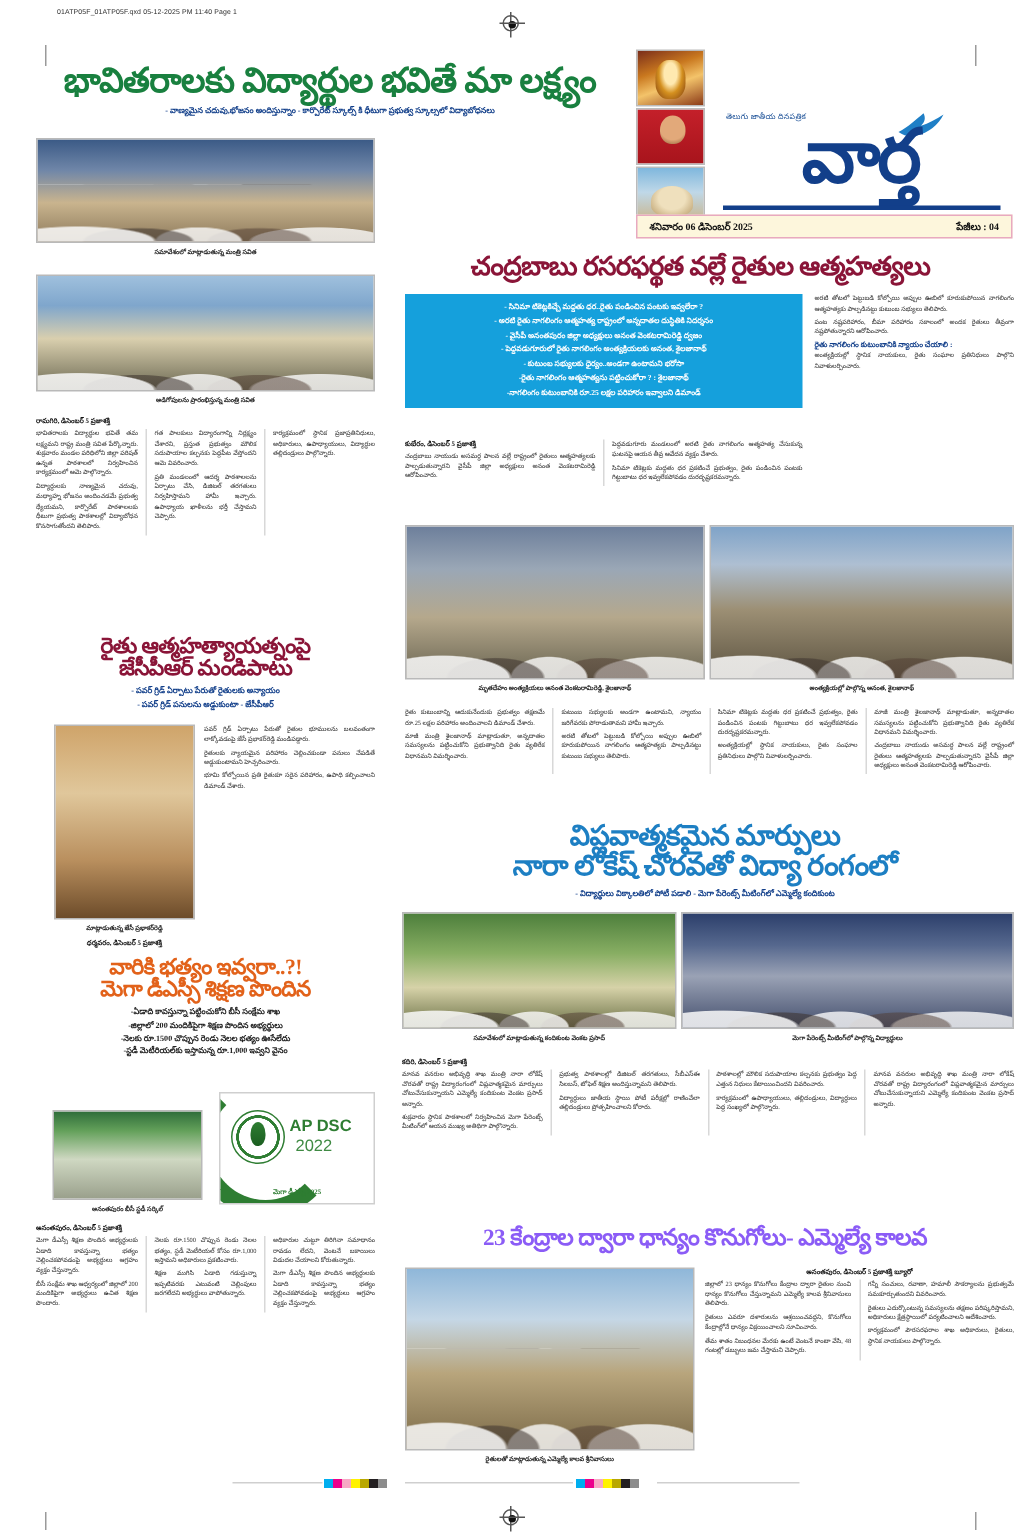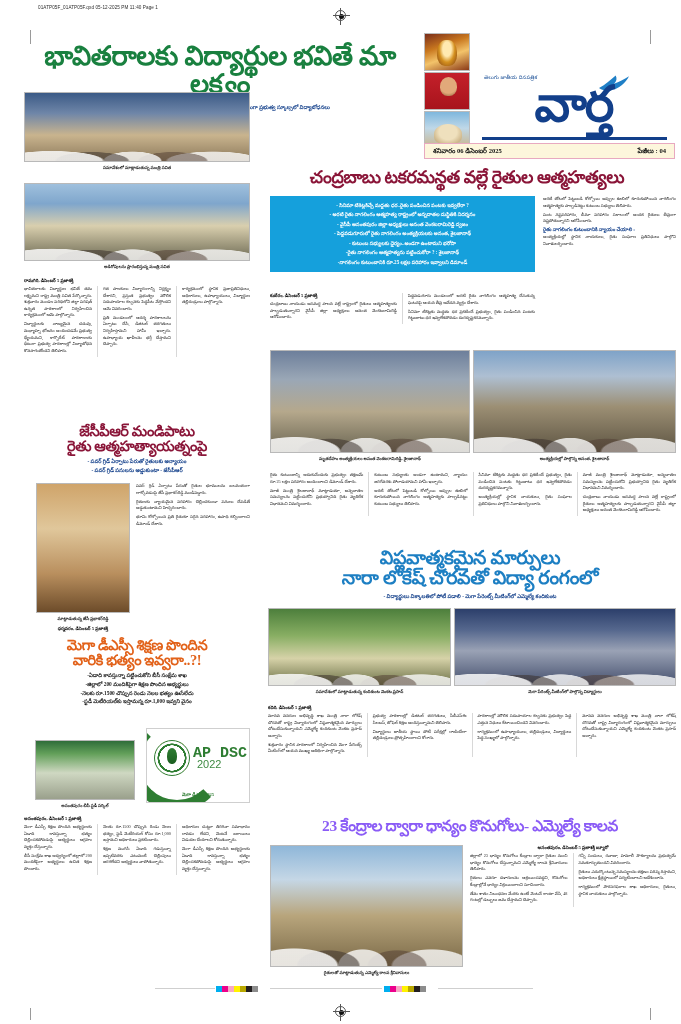--- a/index.html
+++ b/index.html
@@ -162,22 +162,22 @@
     position:absolute; left:7px; top:11px; width:36px; height:36px; border-radius:50%;
     background:radial-gradient(circle,#fff 0 52%,#2e7d32 53% 60%,#fff 61% 72%,#f0a830 73% 80%,#fff 81%);
     border:1px solid #2e7d32;
   }
   .dsc-emblem::after{
     content:""; position:absolute; left:50%; top:22%; margin-left:-5px;
     width:10px; height:16px; border-radius:50% 50% 45% 45%;
     background:linear-gradient(180deg,#2e7d32,#1b5e20);
   }
   .dsc-title{
-    position:absolute; left:46px; top:16px; font-size:15px; font-weight:bold;
-    color:#2e7d32; font-family:Liberation Mono, monospace;
+    position:absolute; left:46px; top:16px; font-size:11px; font-weight:bold;
+    color:#2e7d32; font-family:Liberation Sans, sans-serif;
   }
   .dsc-year{
     position:absolute; left:50px; top:29px; font-size:11px; color:#3f8a43;
     font-family:"Liberation Sans", sans-serif;
   }
   .dsc-foot{
     position:absolute; left:0; right:0; bottom:4px; text-align:center;
     font-size:4.6px; font-weight:bold; color:#2e7d32;
     font-family:"Liberation Serif", serif;
   }
@@ -214,21 +214,21 @@
       <div class="mast-logo">వార్త</div>
       <div class="mast-underline"></div>
     </div>
     <div class="mast-dateline">
       <span>శనివారం  06  డిసెంబర్ 2025</span>
       <span>పేజీలు : 04</span>
     </div>
   </div>
 
   <div style="position:absolute;left:22px;top:42px;width:396px;">
-    <div class="hl hl-green" style="font-size:27px;">భావితరాలకు విద్యార్థుల భవితే మా లక్ష్యం</div>
+    <div class="hl hl-green" style="font-size:23px;">భావితరాలకు విద్యార్థుల భవితే మా లక్ష్యం</div>
     <div class="sub" style="margin-top:4px;">- వాణ్యమైన చదువు,భోజనం అందిస్తున్నాం   - కార్పొరేట్ స్కూల్స్ కి ధీటుగా ప్రభుత్వ స్కూల్సలో విద్యాబోధనలు</div>
   </div>
   <div class="photo ph-stage ph-figs" style="position:absolute;left:24px;top:92px;width:226px;height:70px;"></div>
   <div class="caption" style="position:absolute;left:24px;top:163px;width:226px;">సమావేశంలో మాట్లాడుతున్న మంత్రి సవిత</div>
 
   <div class="photo ph-ribbon ph-figs" style="position:absolute;left:24px;top:183px;width:226px;height:78px;"></div>
   <div class="caption" style="position:absolute;left:24px;top:262px;width:226px;">అడిగోపులను ప్రారంభిస్తున్న మంత్రి సవిత</div>
 
   <div style="position:absolute;left:160px;top:185px;width:90px;"></div>
 
@@ -245,21 +245,21 @@
         <p>ప్రతి మండలంలో ఆదర్శ పాఠశాలలను ఏర్పాటు చేసి, డిజిటల్ తరగతులు నిర్వహిస్తామని హామీ ఇచ్చారు. ఉపాధ్యాయ ఖాళీలను భర్తీ చేస్తామని చెప్పారు.</p>
       </div>
       <div class="rule-v"></div>
       <div class="col bodytext">
         <p>కార్యక్రమంలో స్థానిక ప్రజాప్రతినిధులు, అధికారులు, ఉపాధ్యాయులు, విద్యార్థుల తల్లిదండ్రులు పాల్గొన్నారు.</p>
       </div>
     </div>
   </div>
 
   <div style="position:absolute;left:258px;top:168px;width:418px;">
-    <div class="hl hl-maroon" style="font-size:17.5px;">చంద్రబాబు టకరమన్థత వల్లే రైతుల ఆత్మహత్యలు</div>
+    <div class="hl hl-maroon" style="font-size:17.5px;">చంద్రబాబు రసరఫర్థత వల్లే రైతుల ఆత్మహత్యలు</div>
   </div>
 
   <div class="bulletbox" style="position:absolute;left:270px;top:196px;width:265px;">
     <div>- సినిమా టికెట్లకిచ్చే మద్దతు ధర..రైతు పండించిన పంటకు ఇవ్వలేరా ?</div>
     <div>- అరటి రైతు నాగలింగం ఆత్మహత్య రాష్ట్రంలో అన్నదాతల దుస్థితికి నిదర్శనం</div>
     <div>- వైసీపీ అనంతపురం జిల్లా అధ్యక్షులు అనంత వెంకటరామిరెడ్డి ద్వజం</div>
     <div>- పెద్దవడుగూరులో రైతు నాగలింగం అంత్యక్రియలకు అనంత, శైలజానాథ్</div>
     <div>- కుటుంబ సభ్యులకు ధైర్యం..అండగా ఉంటామని భరోసా</div>
     <div>-రైతు నాగలింగం ఆత్మహత్యను పట్టించుకోరా ? : శైలజానాథ్</div>
     <div>-నాగలింగం కుటుంబానికి రూ.25 లక్షల పరిహారం ఇవ్వాలని డిమాండ్</div>
@@ -315,41 +315,41 @@
       </div>
       <div class="rule-v"></div>
       <div class="col bodytext">
         <p>మాజీ మంత్రి శైలజానాథ్ మాట్లాడుతూ, అన్నదాతల సమస్యలను పట్టించుకోని ప్రభుత్వానిది రైతు వ్యతిరేక విధానమని విమర్శించారు.</p>
         <p>చంద్రబాబు నాయుడు అసమర్థ పాలన వల్లే రాష్ట్రంలో రైతులు ఆత్మహత్యలకు పాల్పడుతున్నారని వైసీపీ జిల్లా అధ్యక్షులు అనంత వెంకటరామిరెడ్డి ఆరోపించారు.</p>
       </div>
     </div>
   </div>
 
   <div style="position:absolute;left:24px;top:424px;width:226px;">
+    <div class="hl hl-maroon" style="font-size:14.5px;">రైతు ఆత్మహత్యాయత్నంపై</div>
     <div class="hl hl-maroon" style="font-size:14.5px;">జేసీపీఆర్ మండిపాటు</div>
-    <div class="hl hl-maroon" style="font-size:14.5px;">రైతు ఆత్మహత్యాయత్నంపై</div>
     <div class="sub" style="margin-top:3px;">- పవర్ గ్రిడ్ ఏర్పాటు పేరుతో రైతులకు అన్యాయం</div>
     <div class="sub">- పవర్ గ్రిడ్ పనులను అడ్డుకుంటా - జేసీపీఆర్</div>
   </div>
 
   <div class="photo ph-portrait" style="position:absolute;left:36px;top:483px;width:94px;height:130px;"></div>
   <div class="caption" style="position:absolute;left:30px;top:614px;width:106px;">మాట్లాడుతున్న జేసీ ప్రభాకర్‌రెడ్డి</div>
 
   <div style="position:absolute;left:136px;top:483px;width:114px;">
     <div class="bodytext">
       <p>పవర్ గ్రిడ్ ఏర్పాటు పేరుతో రైతుల భూములను బలవంతంగా లాక్కోవడంపై జేసీ ప్రభాకర్‌రెడ్డి మండిపడ్డారు.</p>
       <p>రైతులకు న్యాయమైన పరిహారం చెల్లించకుండా పనులు చేపడితే అడ్డుకుంటామని హెచ్చరించారు.</p>
       <p>భూమి కోల్పోయిన ప్రతి రైతుకూ సరైన పరిహారం, ఉపాధి కల్పించాలని డిమాండ్ చేశారు.</p>
     </div>
   </div>
   <div class="byline" style="position:absolute;left:30px;top:626px;width:106px;text-align:center;">ధర్మవరం, డిసెంబర్ 5 ప్రజాశక్తి</div>
 
   <div style="position:absolute;left:24px;top:638px;width:226px;">
+    <div class="hl hl-orange" style="font-size:14.5px;">వారికి భత్యం ఇవ్వరా..?!</div>
     <div class="hl hl-orange" style="font-size:14.5px;">మెగా డీఎస్సీ శిక్షణ పొందిన</div>
-    <div class="hl hl-orange" style="font-size:14.5px;">వారికి భత్యం ఇవ్వరా..?!</div>
     <div class="sub sub-dark" style="margin-top:3px;">-ఏడాది కావస్తున్నా పట్టించుకోని బీసీ సంక్షేమ శాఖ</div>
     <div class="sub sub-dark">-జిల్లాలో 200 మందికిపైగా శిక్షణ పొందిన అభ్యర్థులు</div>
     <div class="sub sub-dark">-నెలకు రూ.1500 చొప్పున రెండు నెలల భత్యం ఊసేలేదు</div>
     <div class="sub sub-dark">-స్టడీ మెటీరియల్‌కు ఇస్తామన్న రూ.1,000 ఇవ్వని వైనం</div>
   </div>
 
   <div class="photo ph-shop" style="position:absolute;left:35px;top:740px;width:100px;height:60px;"></div>
   <div class="caption" style="position:absolute;left:30px;top:801px;width:110px;">అనంతపురం బీసీ స్టడీ సర్కిల్</div>
 
   <div class="dsc-card" style="position:absolute;left:146px;top:728px;width:104px;height:75px;">

